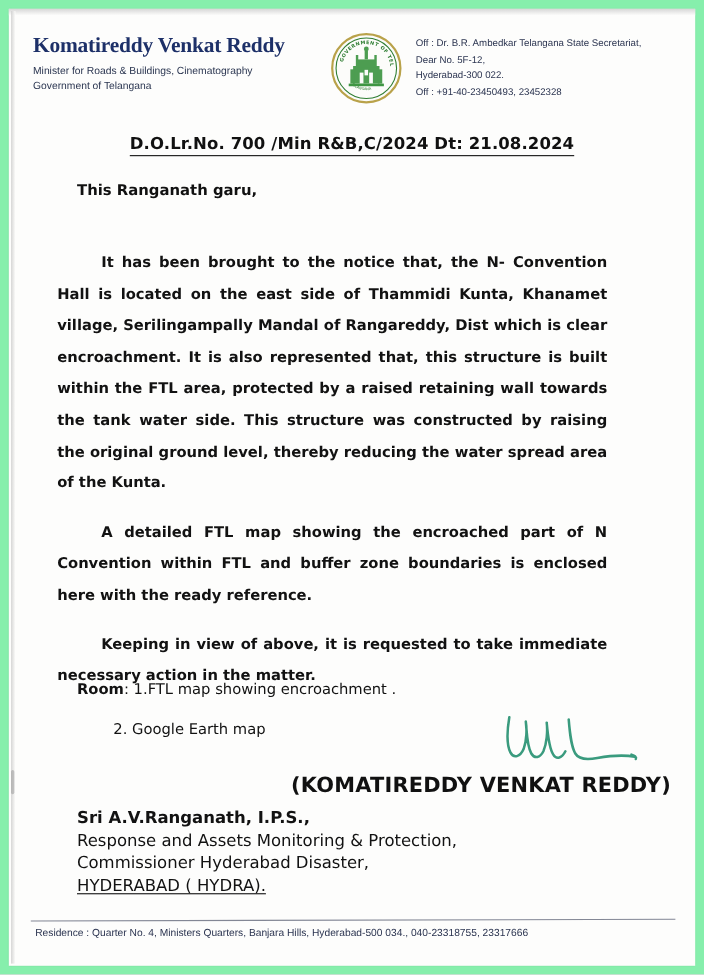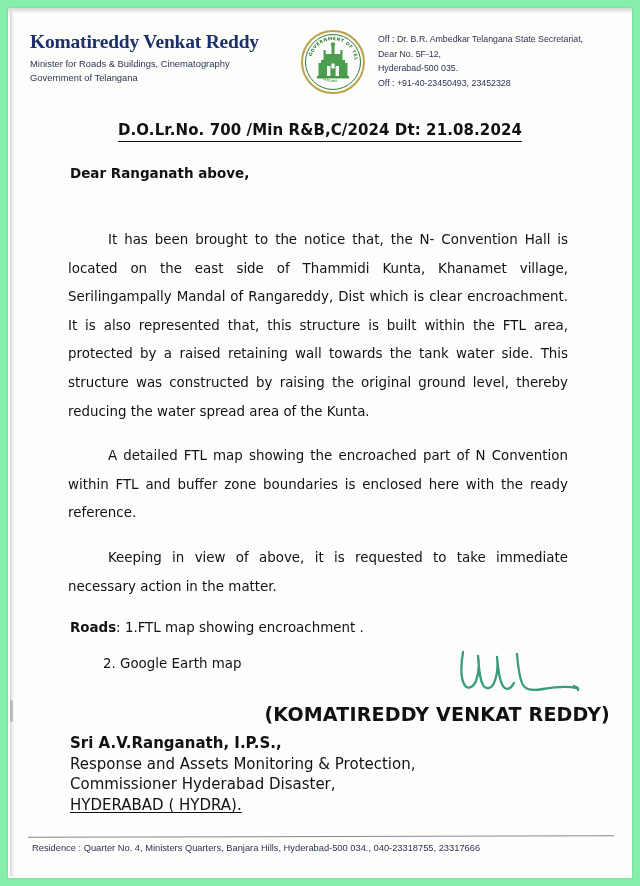--- a/index.html
+++ b/index.html
@@ -153,23 +153,24 @@
   .salutation {
     position: absolute;
     left: 70px;
     top: 165px;
     font-weight: bold;
     font-size: 13.5px;
     color: #111;
   }
   .body-block {
     position: absolute;
-    left: 68px;
+    left: 52px;
     top: 226px;
     width: 500px;
+    font-weight: bold;
   }
   .para {
     text-align: justify;
     text-justify: inter-word;
     font-size: 13.4px;
     line-height: 28.6px;
     color: #121212;
     text-indent: 40px;
     margin: 0 0 16px 0;
   }
@@ -304,39 +305,39 @@
           <rect x="34.6" y="36" width="3.4" height="10"></rect>
           <rect x="30.4" y="33.5" width="3.2" height="5"></rect>
         </g>
         <rect x="16" y="46" width="32" height="2.4" fill="#3f9643"></rect>
       </svg>
     </div>
 
     <div class="hdr-right">
       <div>Off : Dr. B.R. Ambedkar Telangana State Secretariat,</div>
       <div>Dear No. 5F-12,</div>
-      <div>Hyderabad-500 035.</div>
+      <div>Hyderabad-300 022.</div>
       <div>Off : +91-40-23450493, 23452328</div>
     </div>
   </div>
 
   <div class="ref-line">
     <span>D.O.Lr.No. 700 /Min R&amp;B,C/2024 Dt: 21.08.2024</span>
   </div>
 
-  <div class="salutation">Dear Ranganath above,</div>
+  <div class="salutation">This Ranganath garu,</div>
 
   <div class="body-block">
     <p class="para">It has been brought to the notice that, the N- Convention Hall is located on the east side of Thammidi Kunta, Khanamet village, Serilingampally Mandal of Rangareddy, Dist which is clear encroachment. It is also represented that, this structure is built within the FTL area, protected by a raised retaining wall towards the tank water side. This structure was constructed by raising the original ground level, thereby reducing the water spread area of the Kunta.</p>
     <p class="para">A detailed FTL map showing the encroached part of N Convention within FTL and buffer zone boundaries is enclosed here with the ready reference.</p>
     <p class="para">Keeping in view of above, it is requested to take immediate necessary action in the matter.</p>
   </div>
 
   <div class="encl-block">
-    <div class="encl-row1"><span class="encl-label">Roads</span><span>: 1.FTL map showing encroachment .</span></div>
+    <div class="encl-row1"><span class="encl-label">Room</span><span>: 1.FTL map showing encroachment .</span></div>
     <div class="encl-row2">2. Google Earth map</div>
   </div>
 
   <div class="signature">
     <svg width="140" height="56" viewBox="0 0 140 56">
       <g fill="none" stroke="#3a9b7e" stroke-width="2.3" stroke-linecap="round" stroke-linejoin="round">
         <path d="M8,4 C6,16 5,28 9,36 C12,42 18,40 21,33 C24,25 24,14 23,8
                  C24,18 24,30 28,37 C31,42 36,41 39,35 C42,28 43,17 42,9
                  C43,20 44,32 48,38 C51,43 56,41 59,35"></path>
         <path d="M62,6 C63,18 64,30 68,37 C71,42 78,43 88,41 C100,39 112,38 122,40"></path>

